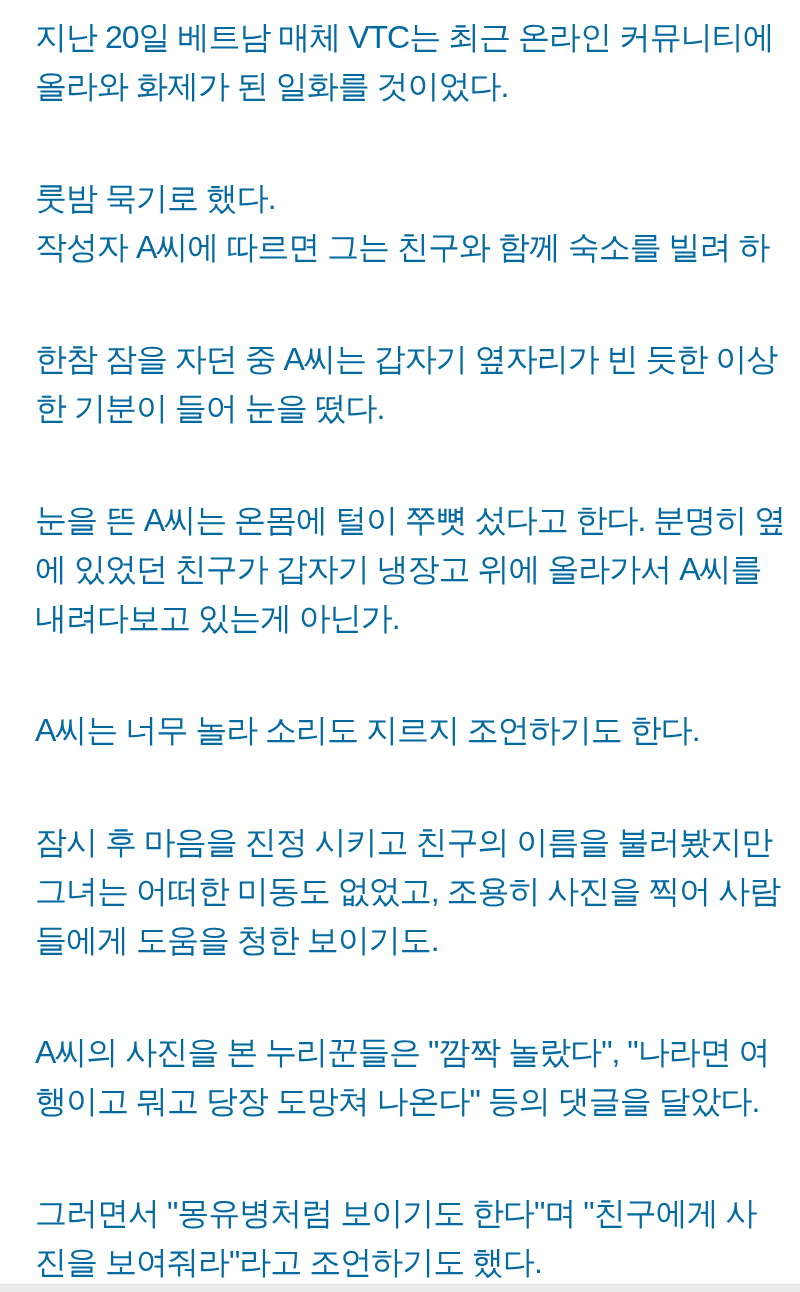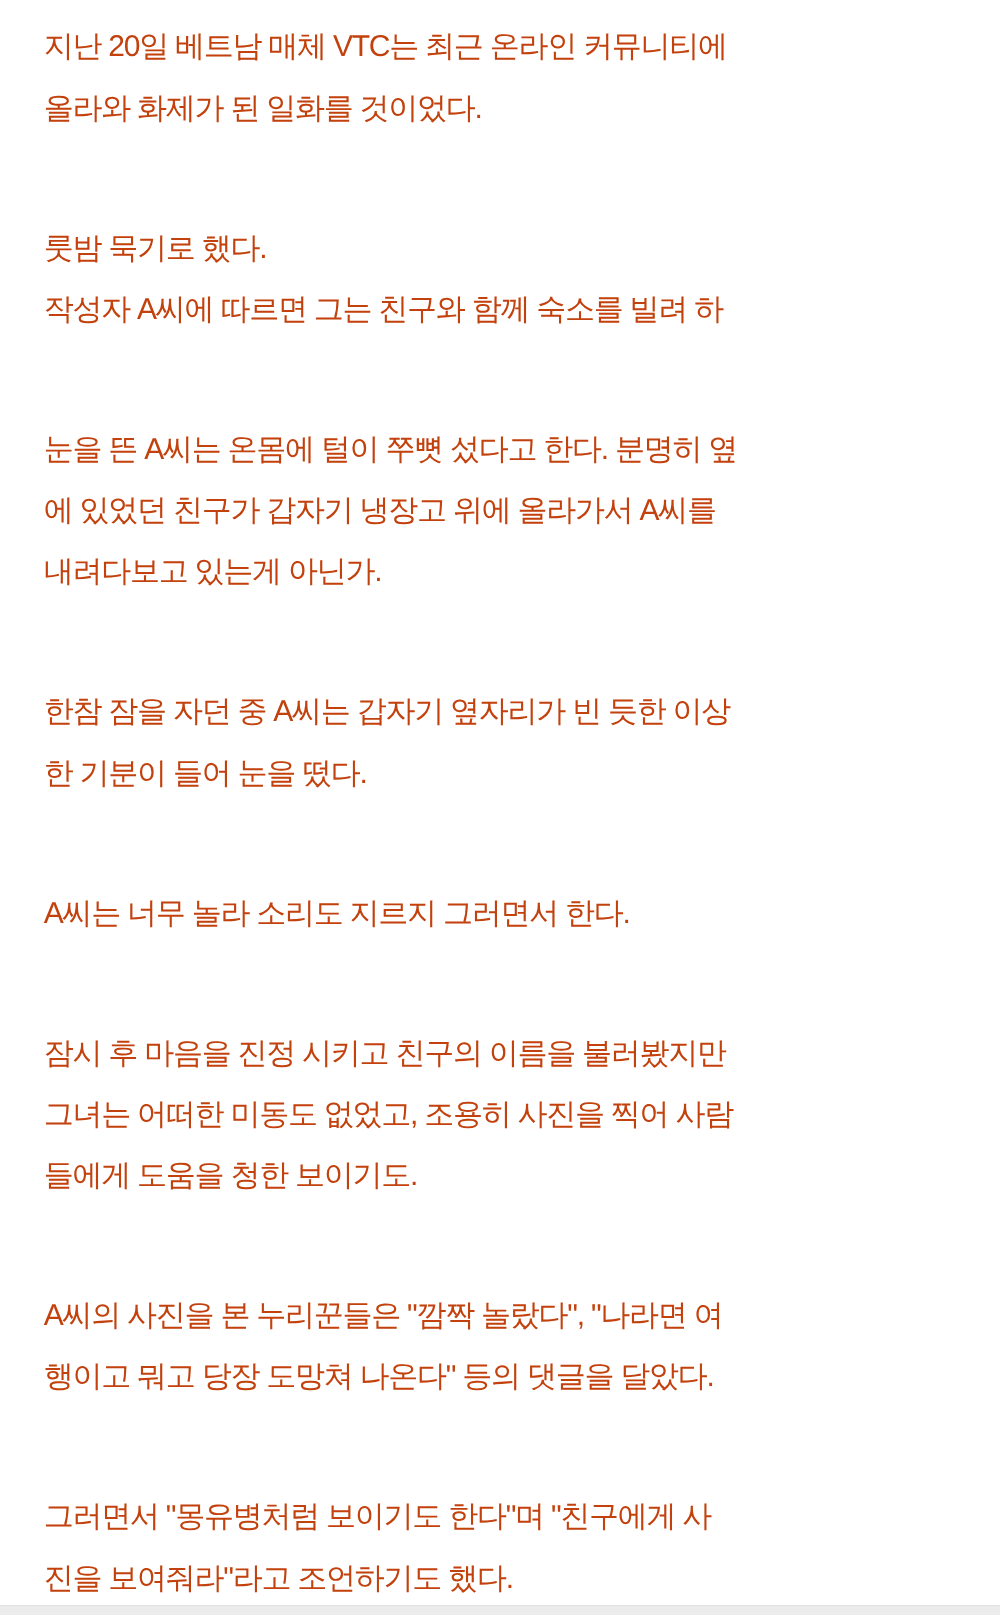--- a/index.html
+++ b/index.html
@@ -18,24 +18,24 @@
     padding: 13px 30px 0 35px;
   }
   .para {
     margin: 0 0 63px 0;
   }
   .para:last-child {
     margin-bottom: 0;
   }
   .line {
     font-family: "Liberation Sans", sans-serif;
-    font-size: 24px;
+    font-size: 32px;
     line-height: 49px;
     letter-spacing: -1px;
-    color: #c2410c;
+    color: #0369a1;
     white-space: nowrap;
     font-weight: 400;
   }
   .bottom-strip {
     position: absolute;
     left: 0;
     right: 0;
     bottom: 0;
     height: 7px;
     background: #ececec;
@@ -51,32 +51,32 @@
     <span class="line" style="display:block">지난 20일 베트남 매체 VTC는 최근 온라인 커뮤니티에</span>
     <span class="line" style="display:block">올라와 화제가 된 일화를 것이었다.</span>
   </p>
 
   <p class="para">
     <span class="line" style="display:block">룻밤 묵기로 했다.</span>
     <span class="line" style="display:block">작성자 A씨에 따르면 그는 친구와 함께 숙소를 빌려 하</span>
   </p>
 
   <p class="para">
+    <span class="line" style="display:block">한참 잠을 자던 중 A씨는 갑자기 옆자리가 빈 듯한 이상</span>
+    <span class="line" style="display:block">한 기분이 들어 눈을 떴다.</span>
+  </p>
+
+  <p class="para">
     <span class="line" style="display:block">눈을 뜬 A씨는 온몸에 털이 쭈뼛 섰다고 한다. 분명히 옆</span>
     <span class="line" style="display:block">에 있었던 친구가 갑자기 냉장고 위에 올라가서 A씨를</span>
     <span class="line" style="display:block">내려다보고 있는게 아닌가.</span>
   </p>
 
   <p class="para">
-    <span class="line" style="display:block">한참 잠을 자던 중 A씨는 갑자기 옆자리가 빈 듯한 이상</span>
-    <span class="line" style="display:block">한 기분이 들어 눈을 떴다.</span>
-  </p>
-
-  <p class="para">
-    <span class="line" style="display:block">A씨는 너무 놀라 소리도 지르지 그러면서 한다.</span>
+    <span class="line" style="display:block">A씨는 너무 놀라 소리도 지르지 조언하기도 한다.</span>
   </p>
 
   <p class="para">
     <span class="line" style="display:block">잠시 후 마음을 진정 시키고 친구의 이름을 불러봤지만</span>
     <span class="line" style="display:block">그녀는 어떠한 미동도 없었고, 조용히 사진을 찍어 사람</span>
     <span class="line" style="display:block">들에게 도움을 청한 보이기도.</span>
   </p>
 
   <p class="para">
     <span class="line" style="display:block">A씨의 사진을 본 누리꾼들은 "깜짝 놀랐다", "나라면 여</span>

